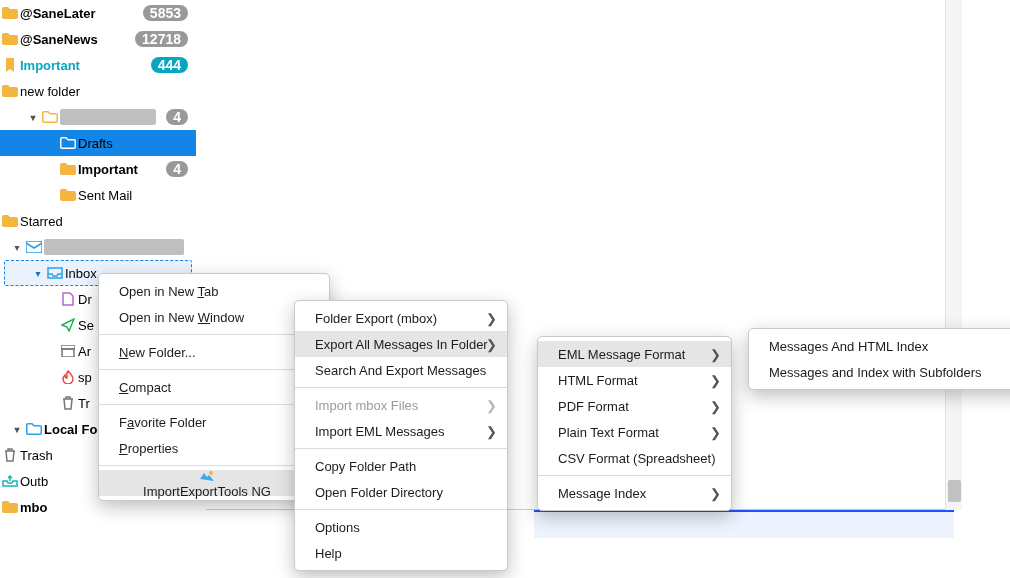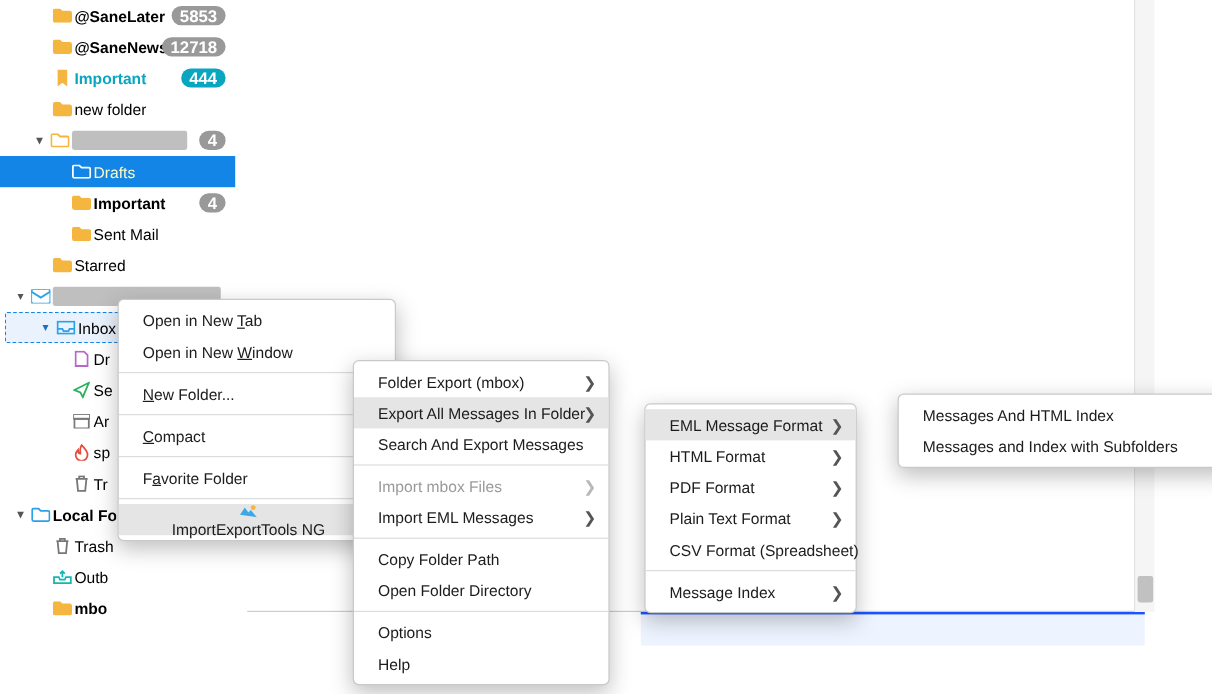--- a/index.html
+++ b/index.html
@@ -8,29 +8,29 @@
   
   .sidebar { position:absolute; left:0; top:0; width:196px; height:578px; background:#fff; }
   .row { height:26px; display:flex; align-items:center; position:relative; }
   .row .label { white-space:nowrap; overflow:hidden; }
   .twisty { width:14px; display:flex; align-items:center; justify-content:center; color:#555; font-size:10px; }
   .icon-slot { width:20px; display:flex; align-items:center; justify-content:center; }
   .badge { position:absolute; right:8px; min-width:28px; padding:0 7px; height:16px; border-radius:8px; background:#999; color:#fff; font-size:14px; font-weight:600; display:flex; align-items:center; justify-content:center; }
   .badge.sm { min-width:20px; }
   .bold { font-weight:600; }
 
-  .row.sel   { background:#1285e6; color:#fef9c3; }
+  .row.sel   { background:#1285e6; color:#000000; }
   .row.inbox { border:1px dashed #1285e6; border-radius:2px; background:#eaf3fd; }
   .row.account { }
   .row.account .redact { background:#bfbfbf; height:16px; width:96px; border-radius:2px; }
 
   
   .d0 { padding-left:10px; }
   .d1 { padding-left:26px; }
-  .d2 { padding-left:42px; }
+  .d2 { }
   .d3 { padding-left:58px; }
 
   
   svg { display:block; }
 
   
   .content { position:absolute; left:196px; top:0; right:0; bottom:0; }
   .content-inner { position:absolute; left:10px; top:0; right:60px; height:510px; border-bottom:1px solid #ccc; background:#fff; }
   .vtrack { position:absolute; right:48px; top:0; width:17px; height:510px; border-left:1px solid #e4e4e4; background:#f5f5f5; }
   .vthumb { position:absolute; top:480px; left:2px; width:13px; height:22px; background:#c1c1c1; border-radius:2px; }
@@ -38,23 +38,23 @@
 
   
   .menu { position:absolute; background:#fff; border:1px solid #c9c9c9; border-radius:5px; box-shadow:0 6px 18px rgba(0,0,0,.25); padding:4px 0; }
   .menu-item { height:26px; padding:0 24px 0 20px; display:flex; align-items:center; position:relative; white-space:nowrap; color:#1c1c1c; }
   .menu-item.disabled { color:#9a9a9a; }
   .menu-item.hl { background:#e5e5e5; }
   .menu .sep { height:1px; background:#dcdcdc; margin:4px 0; }
   .menu .chev { position:absolute; right:10px; color:#555; }
   .mnemonic { text-decoration:underline; }
 
-  .menu1 { left:98px;  top:249px; width:232px; }
+  .menu1 { left:98px;  top:273px; width:232px; }
   .menu2 { left:294px; top:300px; width:214px; }
-  .menu3 { left:537px; top:336px; width:177px; }
+  .menu3 { left:537px; top:336px; width:195px; }
   .menu4 { left:748px; top:328px; width:310px; }
 </style>
 </head>
 <body>
 
 <div class="sidebar">
 
   <div class="row d2 bold">
     <span class="icon-slot">
       <svg width="16" height="12" viewBox="0 0 16 12">
@@ -266,20 +266,23 @@
   <div class="menu-item">
       <span><span class="mnemonic">N</span>ew Folder...</span>
     </div>
   <div class="sep"></div>
   <div class="menu-item">
       <span><span class="mnemonic">C</span>ompact</span>
     </div>
   <div class="sep"></div>
   <div class="menu-item">
       <span>F<span class="mnemonic">a</span>vorite Folder</span>
+    </div>
+  <div class="menu-item">
+      <span><span class="mnemonic">P</span>roperties</span>
     </div>
   <div class="sep"></div>
   <div class="menu-item hl" style="padding-left:10px;flex-direction:column;">
     <span class="icon-slot" style="width:18px;">
       <svg width="16" height="14" viewBox="0 0 16 14">
           <path d="M1 9l4-6 3 4 2-2 5 6z" fill="#3da8e6"></path>
           <circle cx="12" cy="3" r="2" fill="#f4b63f"></circle>
         </svg>
     </span>
     <span>ImportExportTools NG</span>

